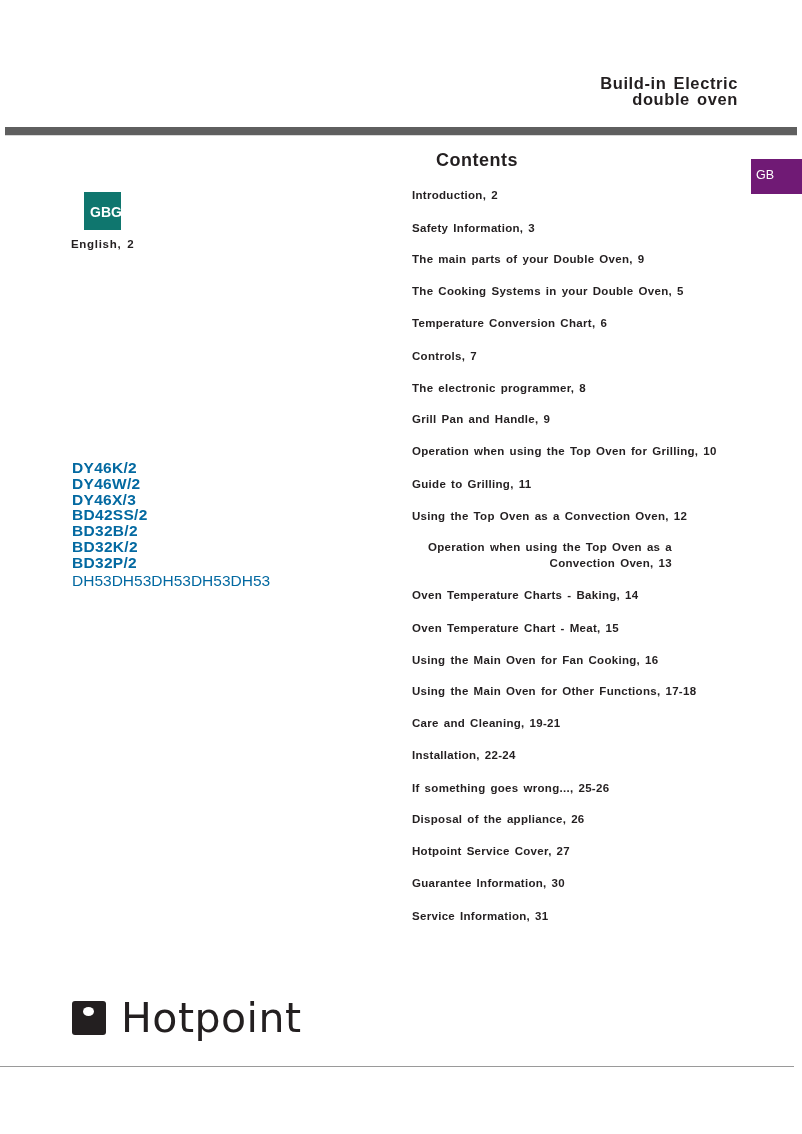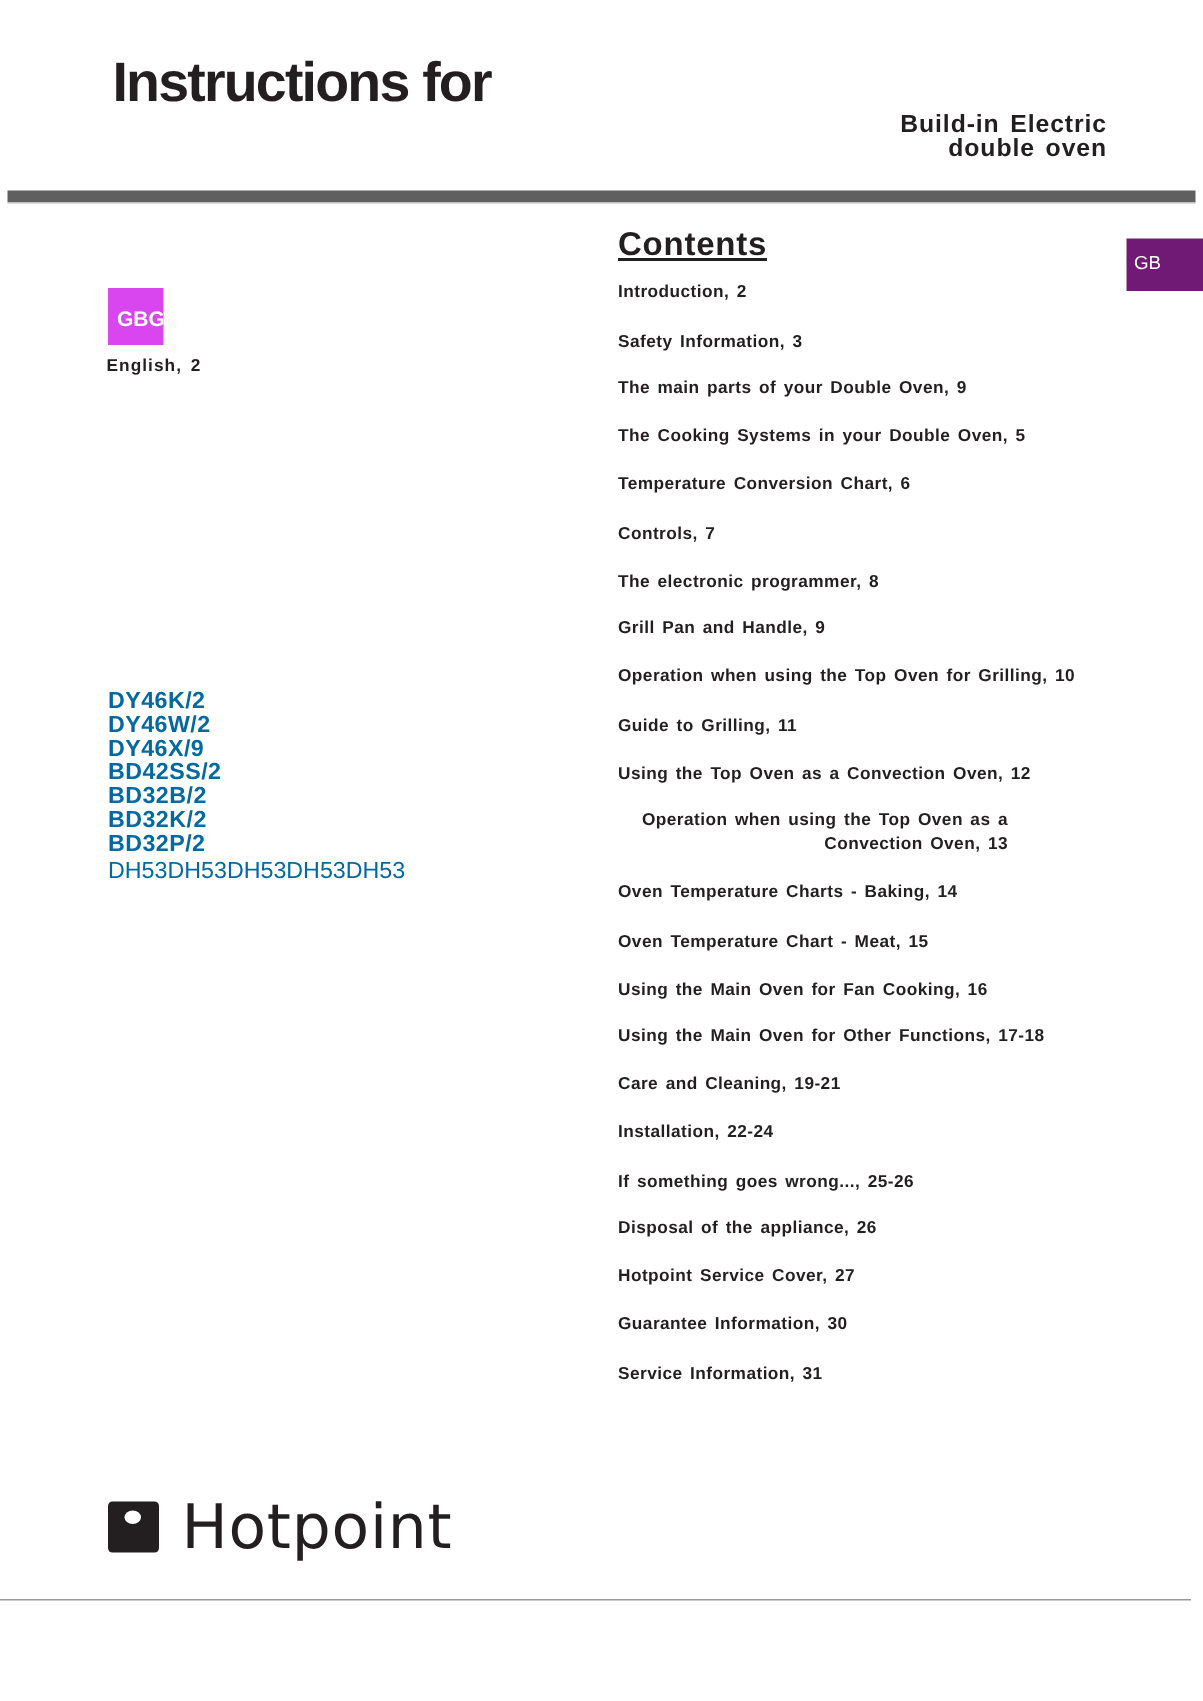--- a/index.html
+++ b/index.html
@@ -5,65 +5,65 @@
   html, body { margin: 0; padding: 0; background: #ffffff; }
   body { width: 802px; height: 1134px; position: relative; overflow: hidden; color: #231f20; font-family: "Liberation Sans", sans-serif; }
 
   .title { position: absolute; left: 75px; top: 36px; font-size: 37px; font-weight: bold; line-height: 38px; letter-spacing: -1.2px; color: #231f20; margin: 0; }
   .subtitle { position: absolute; right: 64px; top: 75px; font-size: 16.5px; font-weight: bold; line-height: 16px; text-align: right; letter-spacing: 0.6px; word-spacing: 2px; color: #231f20; }
   .header-bar { position: absolute; left: 5px; top: 127px; width: 792px; height: 8px; background: #5f5f5f; }
   .header-bar-shadow { position: absolute; left: 5px; top: 135px; width: 792px; height: 1px; background: #d8d8d8; }
 
   .gb-tab { position: absolute; left: 751px; top: 159px; width: 51px; height: 35px; background: #701a75; color: #fff; font-weight: normal; font-size: 12.5px; box-sizing: border-box; padding: 9px 0 0 5px; }
 
-  .lang-box { position: absolute; left: 72px; top: 192px; width: 37px; height: 38px; background: #d946ef; overflow: hidden; }
+  .lang-box { position: absolute; left: 84px; top: 192px; width: 37px; height: 38px; background: #0f766e; overflow: hidden; }
   .lang-box span { position: absolute; left: 6px; top: 12px; color: #fff; font-weight: bold; font-size: 14px; white-space: nowrap; }
   .lang-label { position: absolute; left: 71px; top: 238px; font-weight: bold; font-size: 11.5px; letter-spacing: 0.7px; word-spacing: 2px; color: #231f20; }
 
   .models { position: absolute; left: 72px; top: 460px; list-style: none; margin: 0; padding: 0; }
   .models li { font-size: 15.5px; font-weight: bold; line-height: 15.8px; letter-spacing: 0.3px; color: #0369a1; }
   .models li.plain { font-weight: normal; margin-top: 2px; letter-spacing: 0; }
 
-  .contents-heading { position: absolute; left: 412px; top: 150px; font-size: 22px; font-weight: bold; letter-spacing: 0.5px; margin: 0; color: #231f20; text-decoration: underline; }
+  .contents-heading { position: absolute; left: 436px; top: 150px; font-size: 18px; font-weight: bold; letter-spacing: 0.5px; margin: 0; color: #231f20; }
   .toc { position: absolute; left: 412px; top: 0; margin: 0; padding: 0; list-style: none; width: 330px; }
   .toc li { position: absolute; left: 0; width: 330px; font-size: 11.5px; font-weight: bold; line-height: 16px; letter-spacing: 0.3px; word-spacing: 1.5px; color: #231f20; white-space: nowrap; }
   .toc li.wrap { white-space: normal; text-align: right; }
 
   .logo { position: absolute; left: 72px; top: 998px; display: flex; align-items: center; }
   .logo-mark { width: 34px; height: 34px; background: #231f20; border-radius: 3px; position: relative; }
   .logo-mark::after { content: ""; position: absolute; left: 11px; top: 6px; width: 11px; height: 9px; border-radius: 50%; background: #fff; }
   .logo-text { margin-left: 15px; font-size: 41px; font-weight: normal; letter-spacing: 0.5px; color: #231f20; line-height: 40px; font-family: "DejaVu Sans", sans-serif; }
   .footer-rule { position: absolute; left: 0; top: 1066px; width: 794px; height: 1px; background: #9a9a9a; }
 </style>
 </head>
 <body>
 
 <h1 class="title">
-  <span>Instructions for</span><br>
+  <br>
 </h1>
 <div class="subtitle">
   <div>Build-in Electric</div>
   <div>double oven</div>
 </div>
 <div class="header-bar"></div>
 <div class="header-bar-shadow"></div>
 
 <div class="gb-tab">
   <span>GB</span>
 </div>
 
 <div class="lang-box">
   <span>GBG</span>
 </div>
 <div class="lang-label">English, 2</div>
 
 <ul class="models">
   <li>DY46K/2</li>
   <li>DY46W/2</li>
-  <li>DY46X/9</li>
+  <li>DY46X/3</li>
   <li>BD42SS/2</li>
   <li>BD32B/2</li>
   <li>BD32K/2</li>
   <li>BD32P/2</li>
   <li class="plain">DH53DH53DH53DH53DH53</li>
 </ul>
 
 <h2 class="contents-heading">Contents</h2>
 <ul class="toc">
   <li style="top:187px">Introduction, 2</li>

